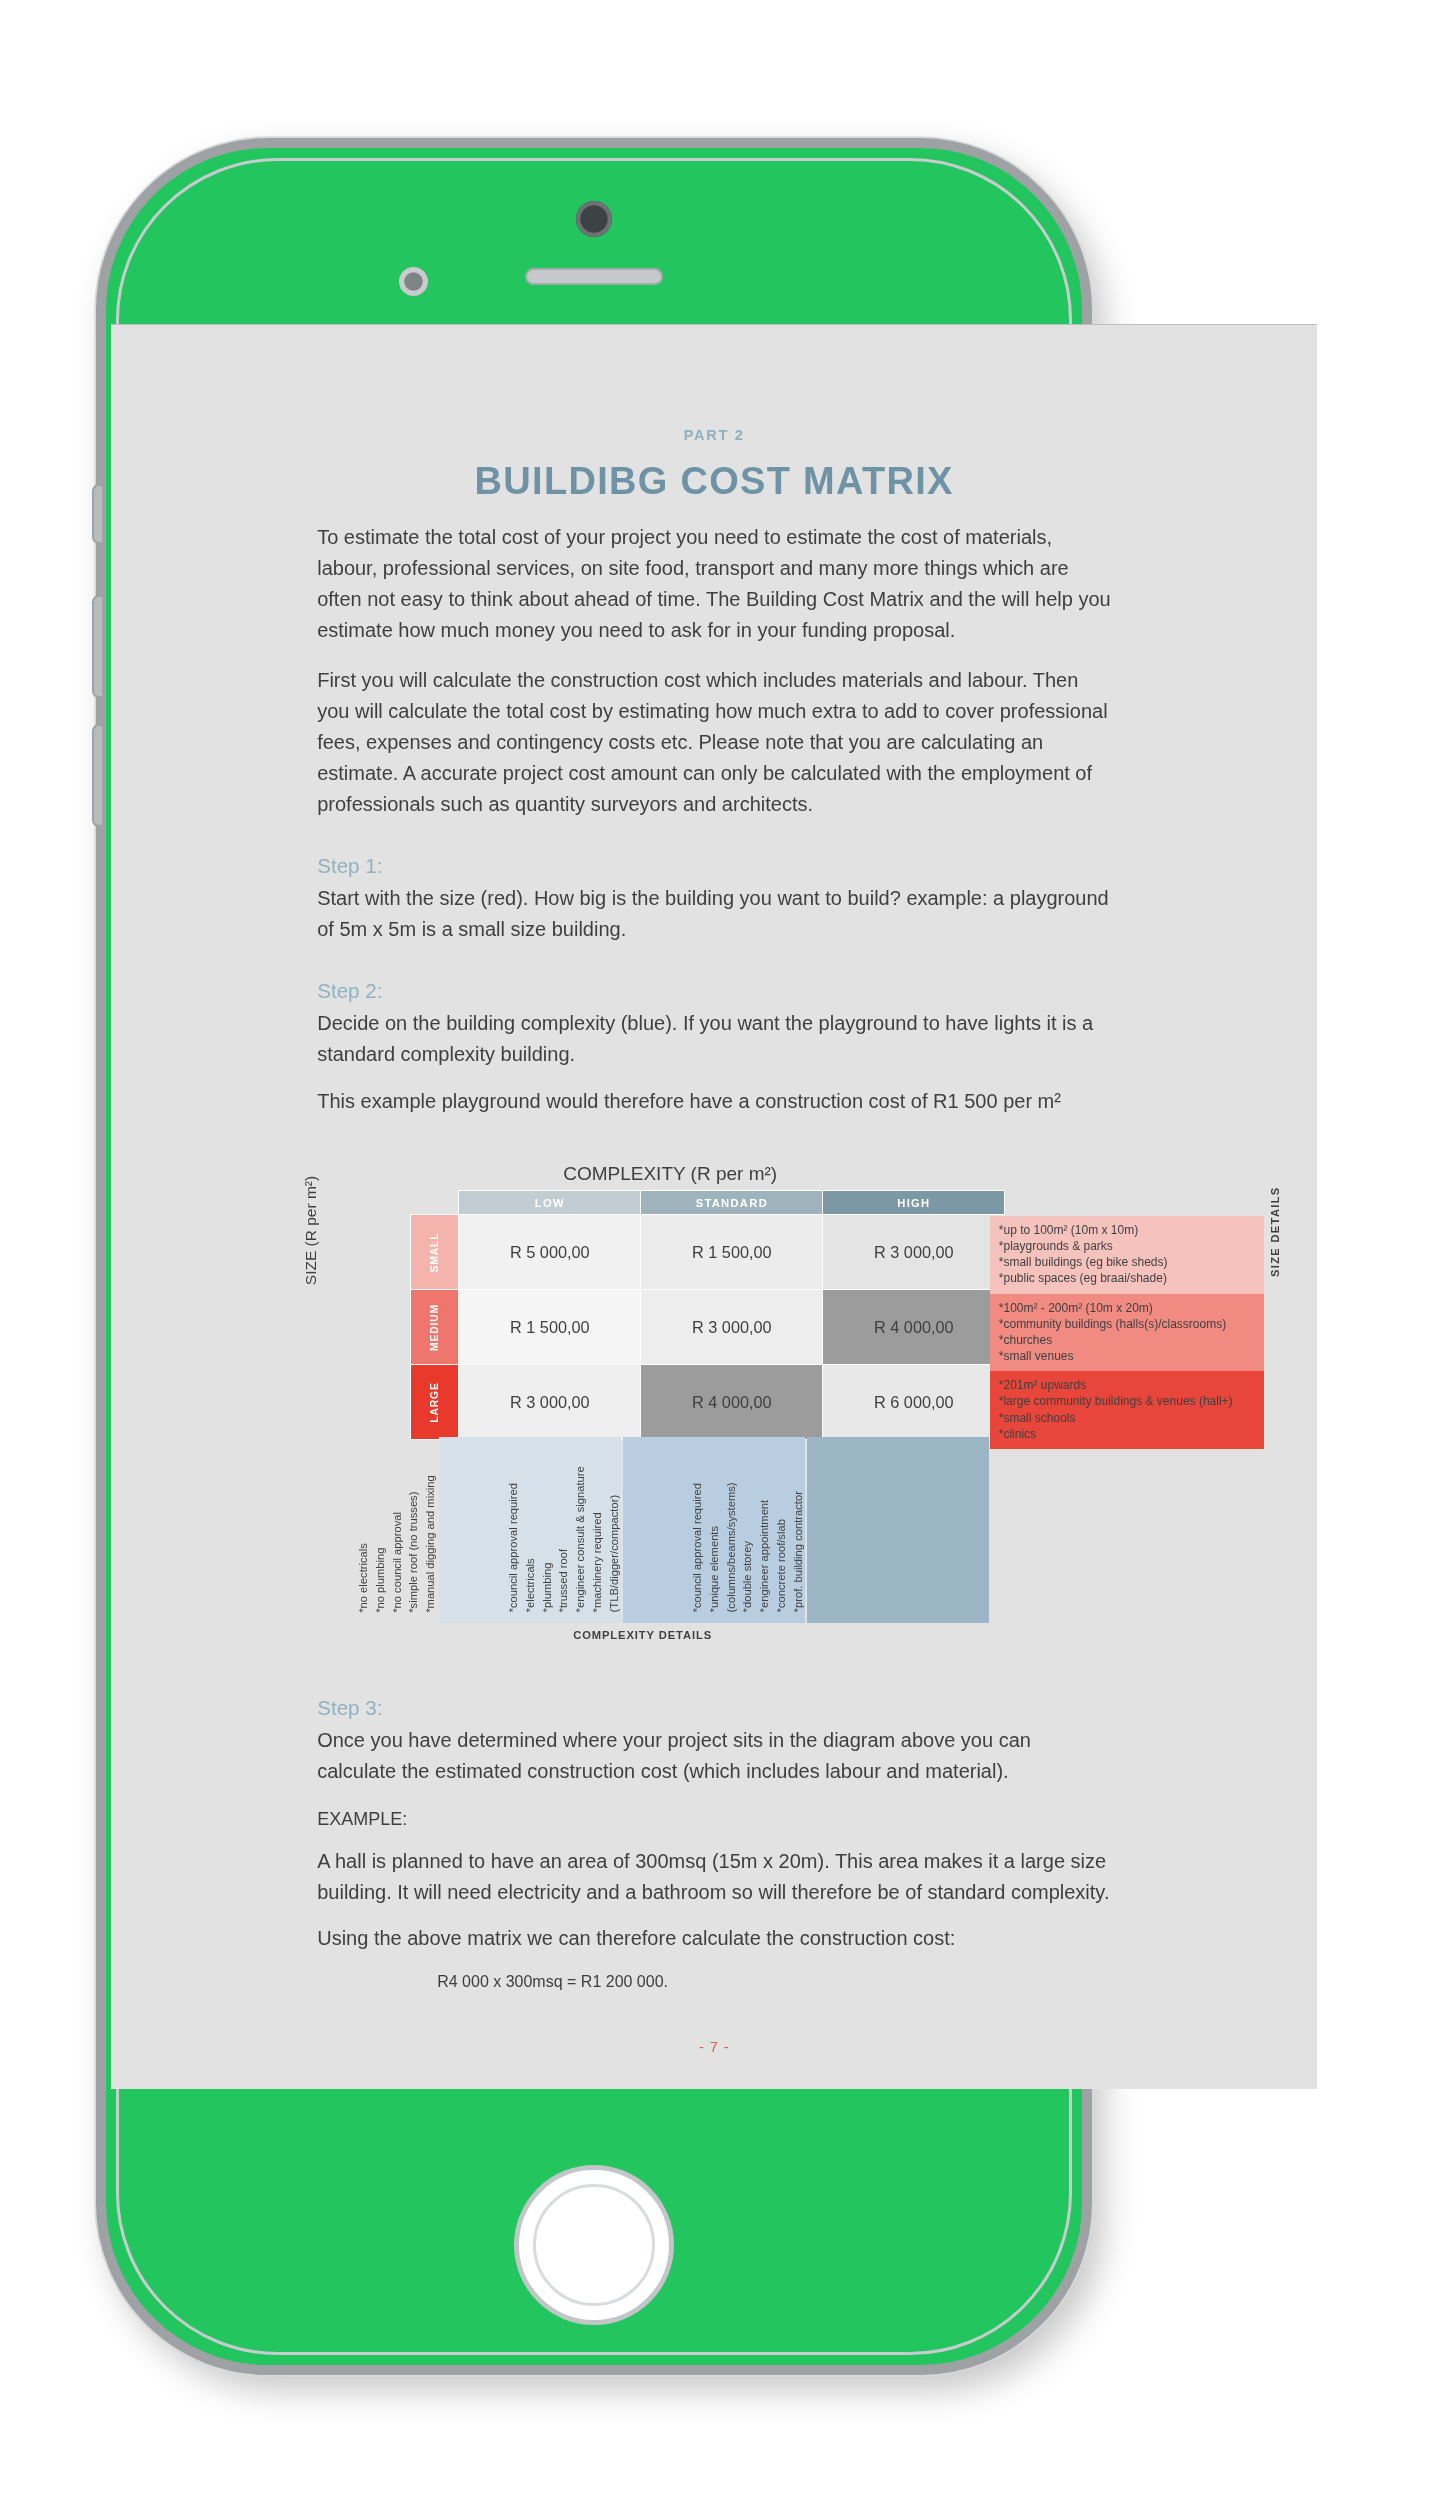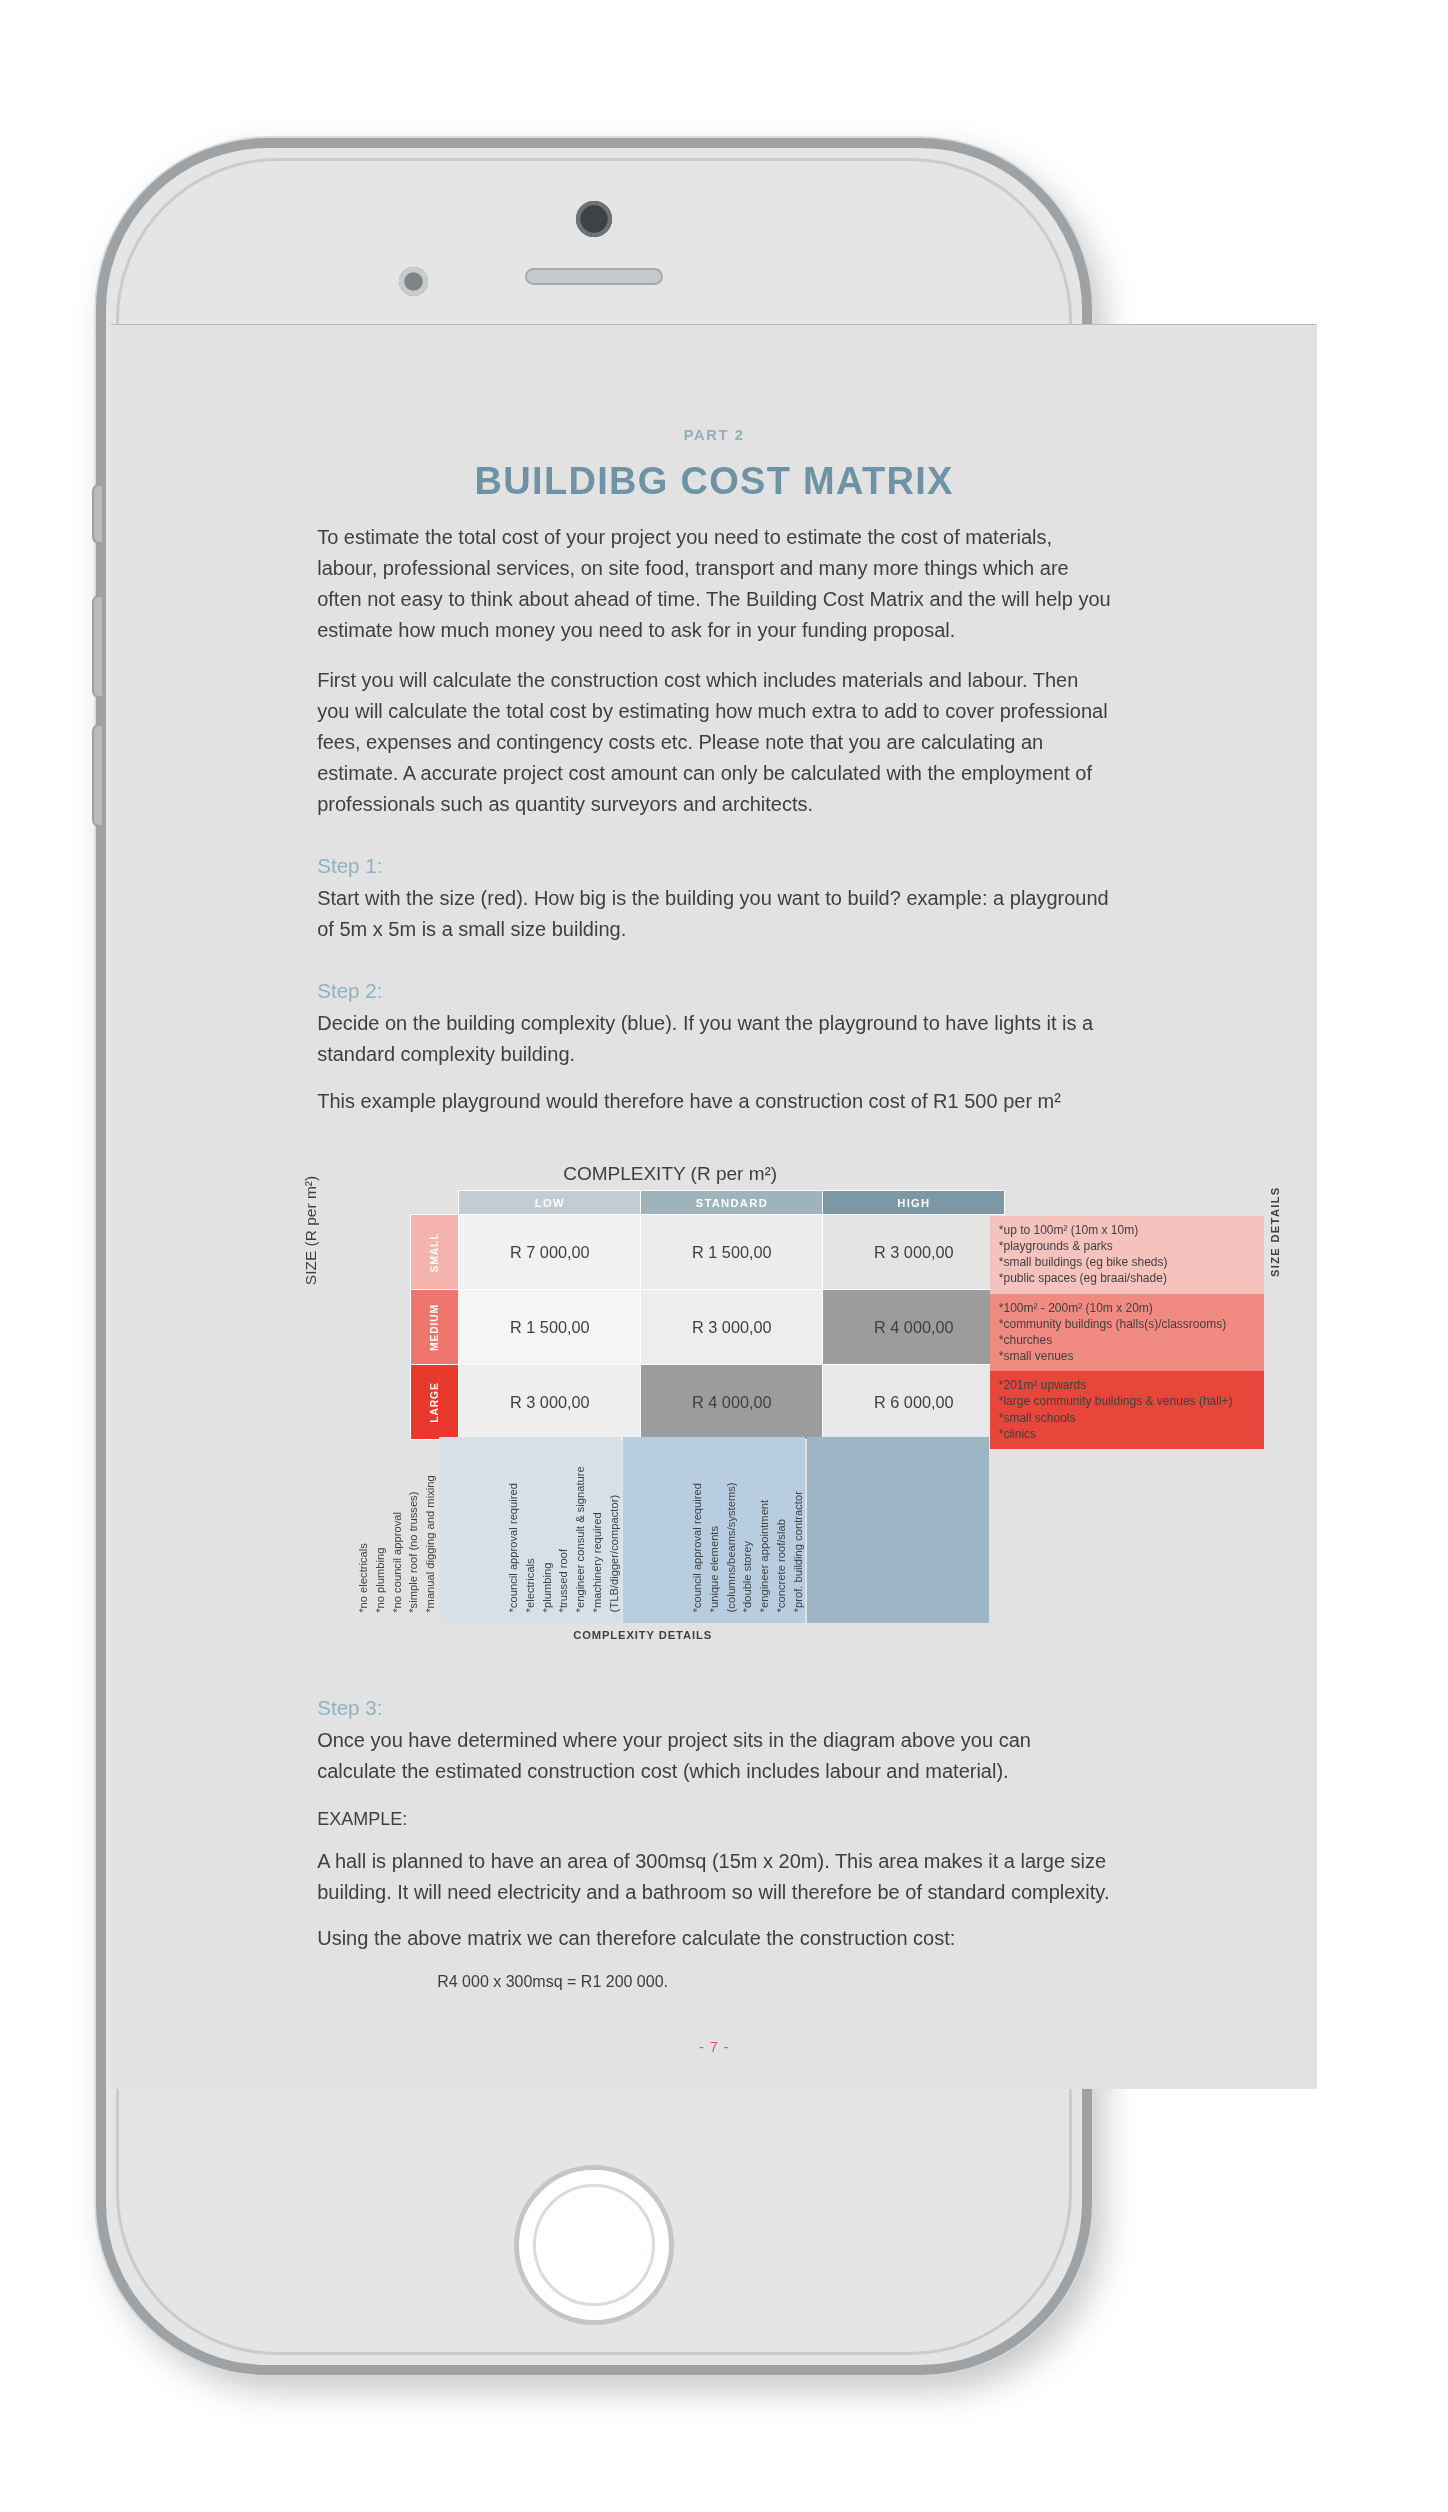--- a/index.html
+++ b/index.html
@@ -13,21 +13,21 @@
   }
 
   
   #phone {
     position: absolute;
     left: 96px;
     top: 138px;
     width: 996px;
     height: 2237px;
     border-radius: 172px;
-    background: #e5e5e5;
+    background: #22c55e;
     border: 10.3px solid #9fa2a4;
     box-shadow: 0 0 0 1.7px #d7d9da, 12px 15.5px 34px rgba(0,0,0,0.22);
     box-sizing: border-box;
   }
   #phone-inner-border {
     position: absolute;
     left: 10.3px; top: 10.3px; right: 10.3px; bottom: 10.3px;
     border-radius: 162px;
     border: 3.4px solid #c9ccce;
     box-sizing: border-box;
@@ -320,21 +320,21 @@
           <table class="matrix">
             <tbody>
                 <tr>
               <td class="corner"></td>
               <th class="col-head" style="background: rgb(194, 205, 211);">LOW</th>
               <th class="col-head" style="background: rgb(159, 179, 189);">STANDARD</th>
               <th class="col-head" style="background: rgb(125, 152, 165);">HIGH</th>
             </tr>
             <tr>
               <td class="row-head" style="background: rgb(244, 179, 173);"><span>SMALL</span></td>
-              <td class="cell" style="background: rgb(241, 241, 241);">R 7 000,00</td>
+              <td class="cell" style="background: rgb(241, 241, 241);">R 5 000,00</td>
               <td class="cell" style="background: rgb(236, 236, 236);">R 1 500,00</td>
               <td class="cell" style="background: rgb(228, 228, 228);">R 3 000,00</td>
             </tr>
             <tr>
               <td class="row-head" style="background: rgb(239, 118, 109);"><span>MEDIUM</span></td>
               <td class="cell" style="background: rgb(245, 245, 245);">R 1 500,00</td>
               <td class="cell" style="background: rgb(237, 237, 237);">R 3 000,00</td>
               <td class="cell" style="background: rgb(156, 156, 156);">R 4 000,00</td>
             </tr>
             <tr>

